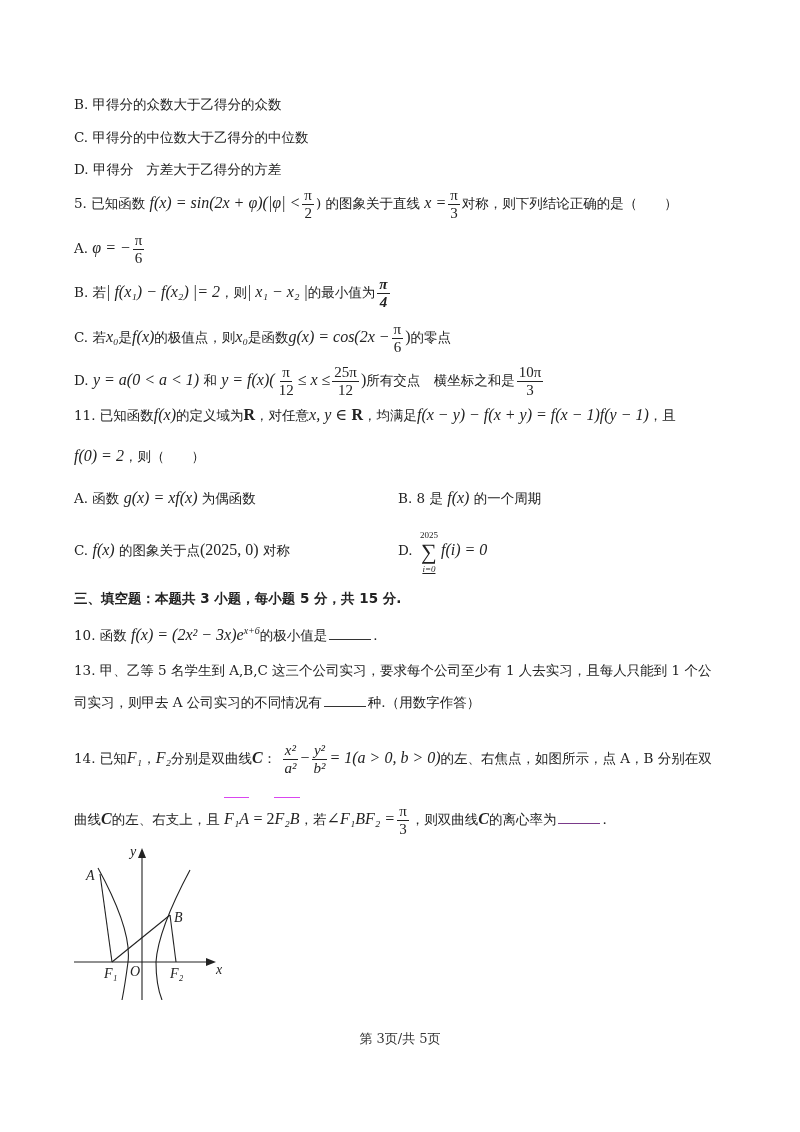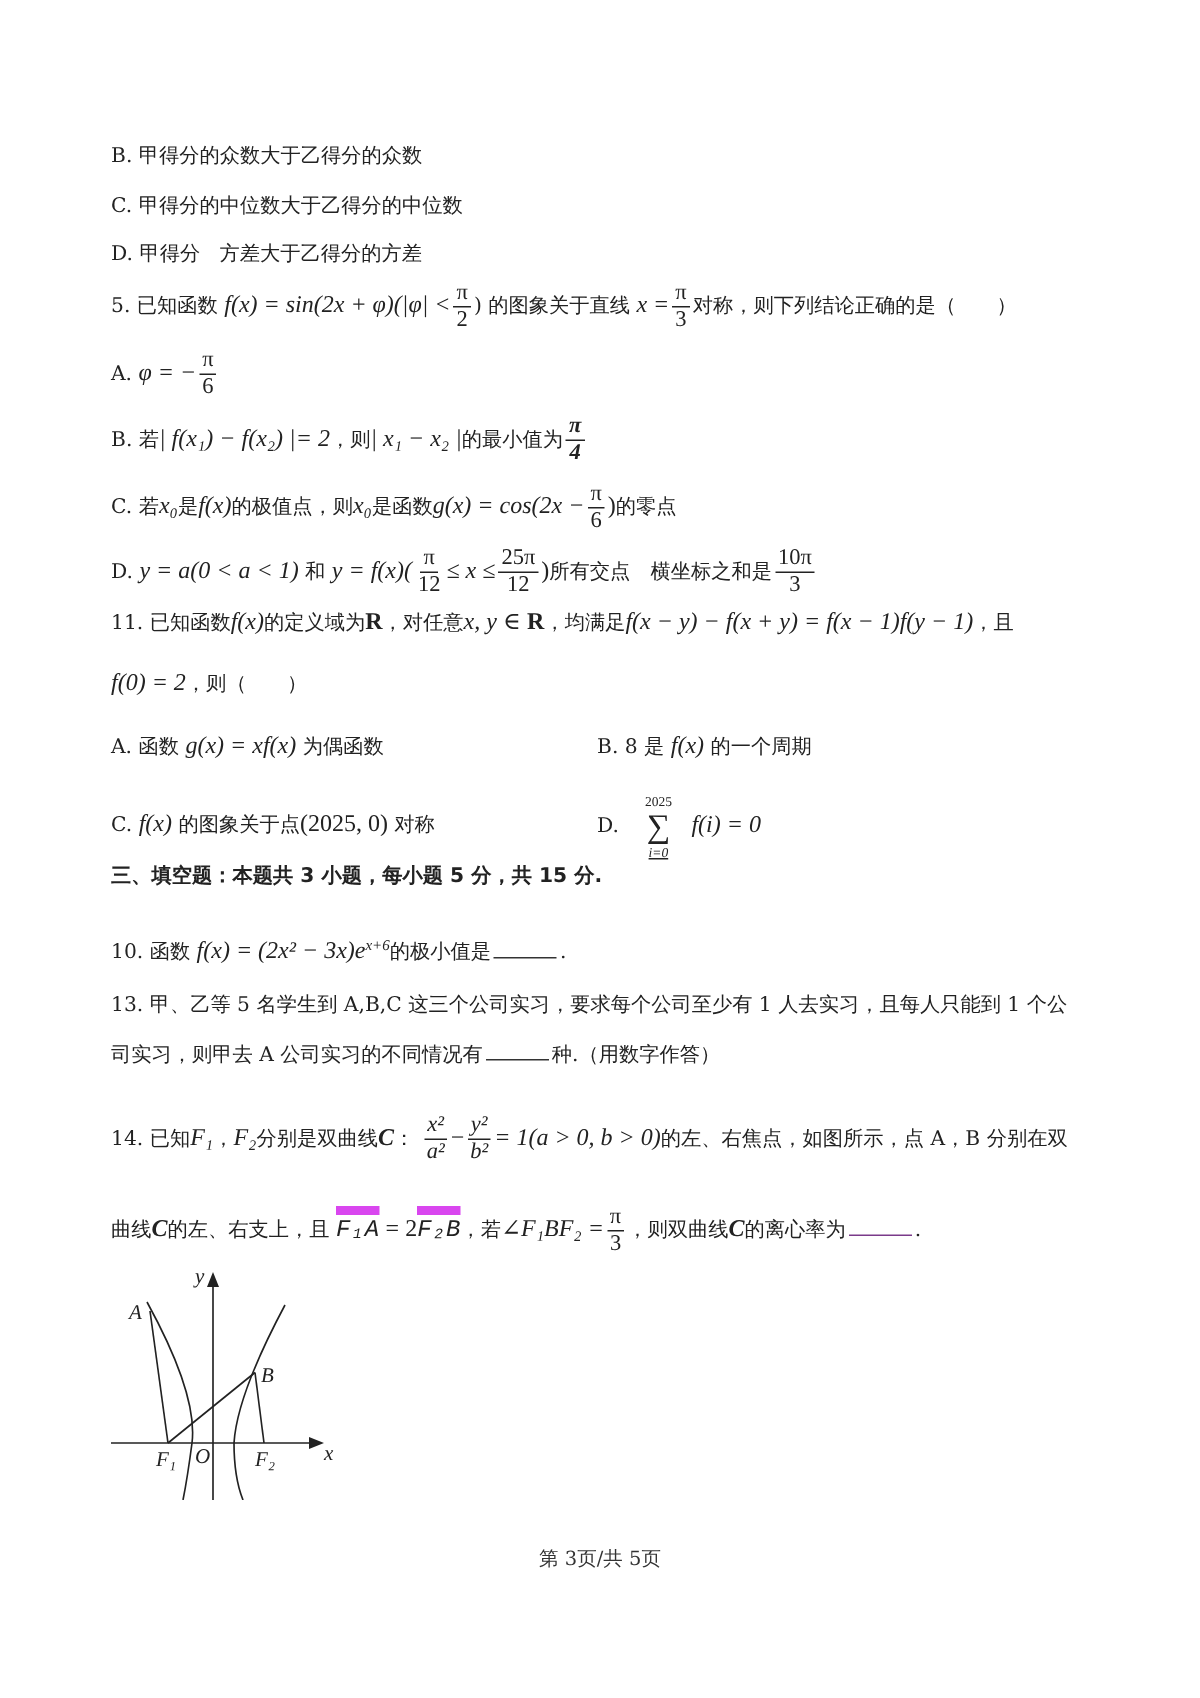--- a/index.html
+++ b/index.html
@@ -10,25 +10,25 @@
   }
   .line { position: absolute; left: 74px; white-space: nowrap; line-height: 20px; }
   .m { font-family: "Liberation Serif", "DejaVu Serif", serif; font-style: italic; font-size: 16px; text-align: right; }
   .mn { font-family: "Liberation Serif", "DejaVu Serif", serif; font-style: normal; font-size: 16px; }
   .frac { display: inline-flex; flex-direction: column; align-items: center; vertical-align: middle; margin: 0 2px; font-family: "Liberation Serif", serif; font-size: 15px; line-height: 17px; }
   .frac .num { border-bottom: 1px solid #222; padding: 0 2px; }
   .frac .den { padding: 0 2px; }
   .blank { display: inline-block; width: 42px; border-bottom: 1px solid #333; margin: 0 2px; height: 14px; vertical-align: baseline; }
   .bold { font-weight: bold; }
   .sec { font-weight: bold; font-family: "DejaVu Sans", sans-serif; font-size: 13.5px; }
-  .sum { display: inline-flex; flex-direction: column; align-items: center; vertical-align: middle; font-family: "Liberation Serif", serif; line-height: 12px; margin: 0 13px; }
+  .sum { display: inline-flex; flex-direction: column; align-items: center; vertical-align: middle; font-family: "Liberation Serif", serif; line-height: 12px; margin: 0 3px; }
   .sum .top, .sum .bot { font-size: 9px; }
   .sum .bot { font-style: italic; text-decoration: underline; }
   .sum .sig { font-size: 22px; line-height: 22px; }
-  .vec { border-top: 6px solid #d946ef; padding-top: 1px; font-family: Liberation Mono, monospace; }
+  .vec { border-top: 1px solid #d946ef; padding-top: 12px; }
   .footer { position: absolute; top: 1030px; left: 0; width: 800px; text-align: center; font-size: 13px; color: #333; }
   .figure { position: absolute; left: 70px; top: 840px; }
 </style>
 </head>
 <body>
 
 <div class="line" style="top:94px">
   <span>B.</span>
   <span>甲得分的众数大于乙得分的众数</span>
 </div>
@@ -123,21 +123,21 @@
 </div>
 <div class="line" style="top:528px; left:398px; line-height:44px">
   <span>D.</span>
   <span class="sum">
       <span class="top">2025</span>
       <span class="sig">∑</span>
       <span class="bot">i=0</span>
     </span><span class="m">f(i) = 0</span>
 </div>
 
-<div class="line sec" style="top:574px">三、填空题：本题共 3 小题，每小题 5 分，共 15 分.</div>
+<div class="line sec" style="top:588px">三、填空题：本题共 3 小题，每小题 5 分，共 15 分.</div>
 
 <div class="line" style="top:621px">
   <span>10.</span>
   <span>函数</span>
   <span class="m">f(x) = (2x² − 3x)e</span><sup class="m" style="font-size:10px">x+6</sup><span>的极小值是</span><span class="blank"></span><span>.</span>
 </div>
 
 <div class="line" style="top:660px">
   <span>13.</span>
   <span>甲、乙等 5 名学生到 A,B,C 这三个公司实习，要求每个公司至少有 1 人去实习，且每人只能到 1 个公</span>

